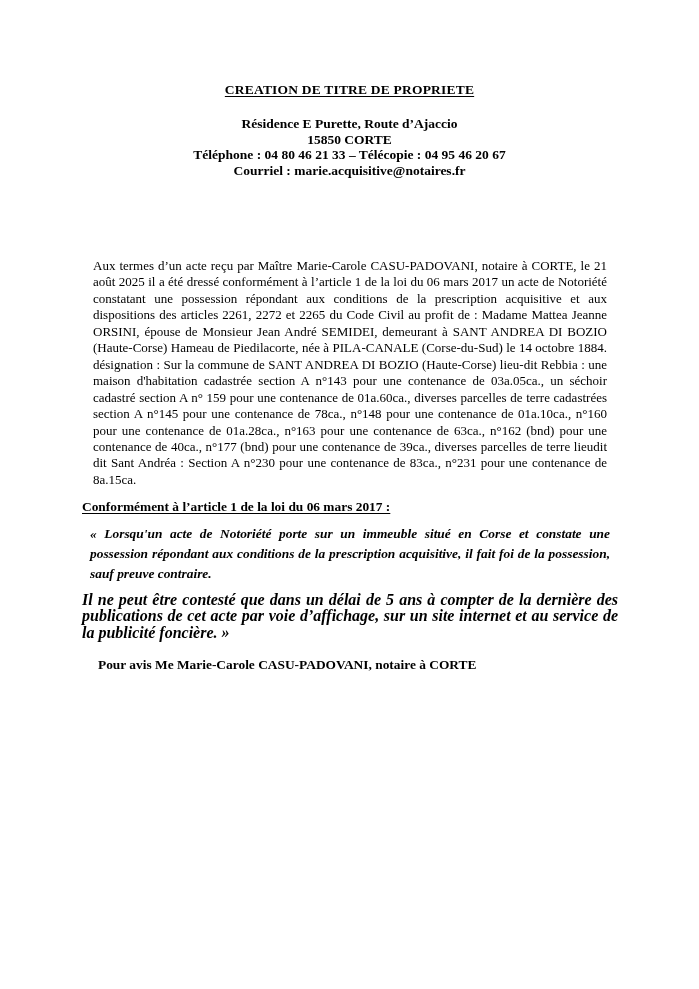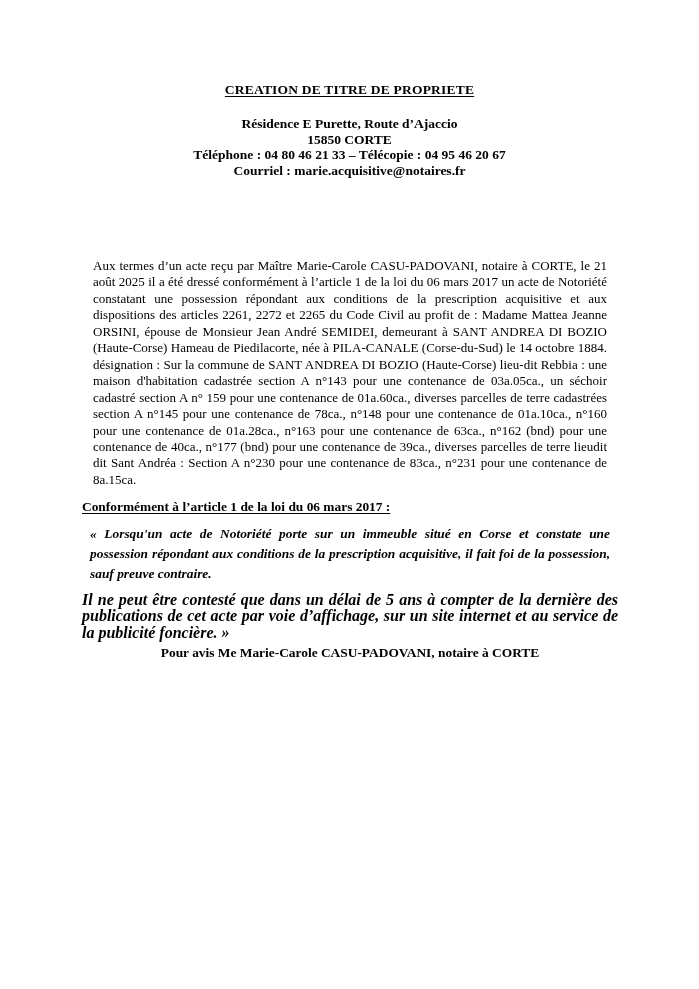--- a/index.html
+++ b/index.html
@@ -95,22 +95,22 @@
     line-height: 16.45px;
     margin: 0;
     text-align: justify;
     text-justify: inter-word;
   }
 
   .signoff {
     font-weight: bold;
     font-size: 13.4px;
     line-height: 16.45px;
-    margin: 4px;
-    text-align: center;
+    margin: 16px;
+    text-align: left;
   }
 </style>
 </head>
 <body>
 
 <div class="page">
 
   <h1 class="doc-title">CREATION DE TITRE DE PROPRIETE</h1>
 
   <div class="header-block">

